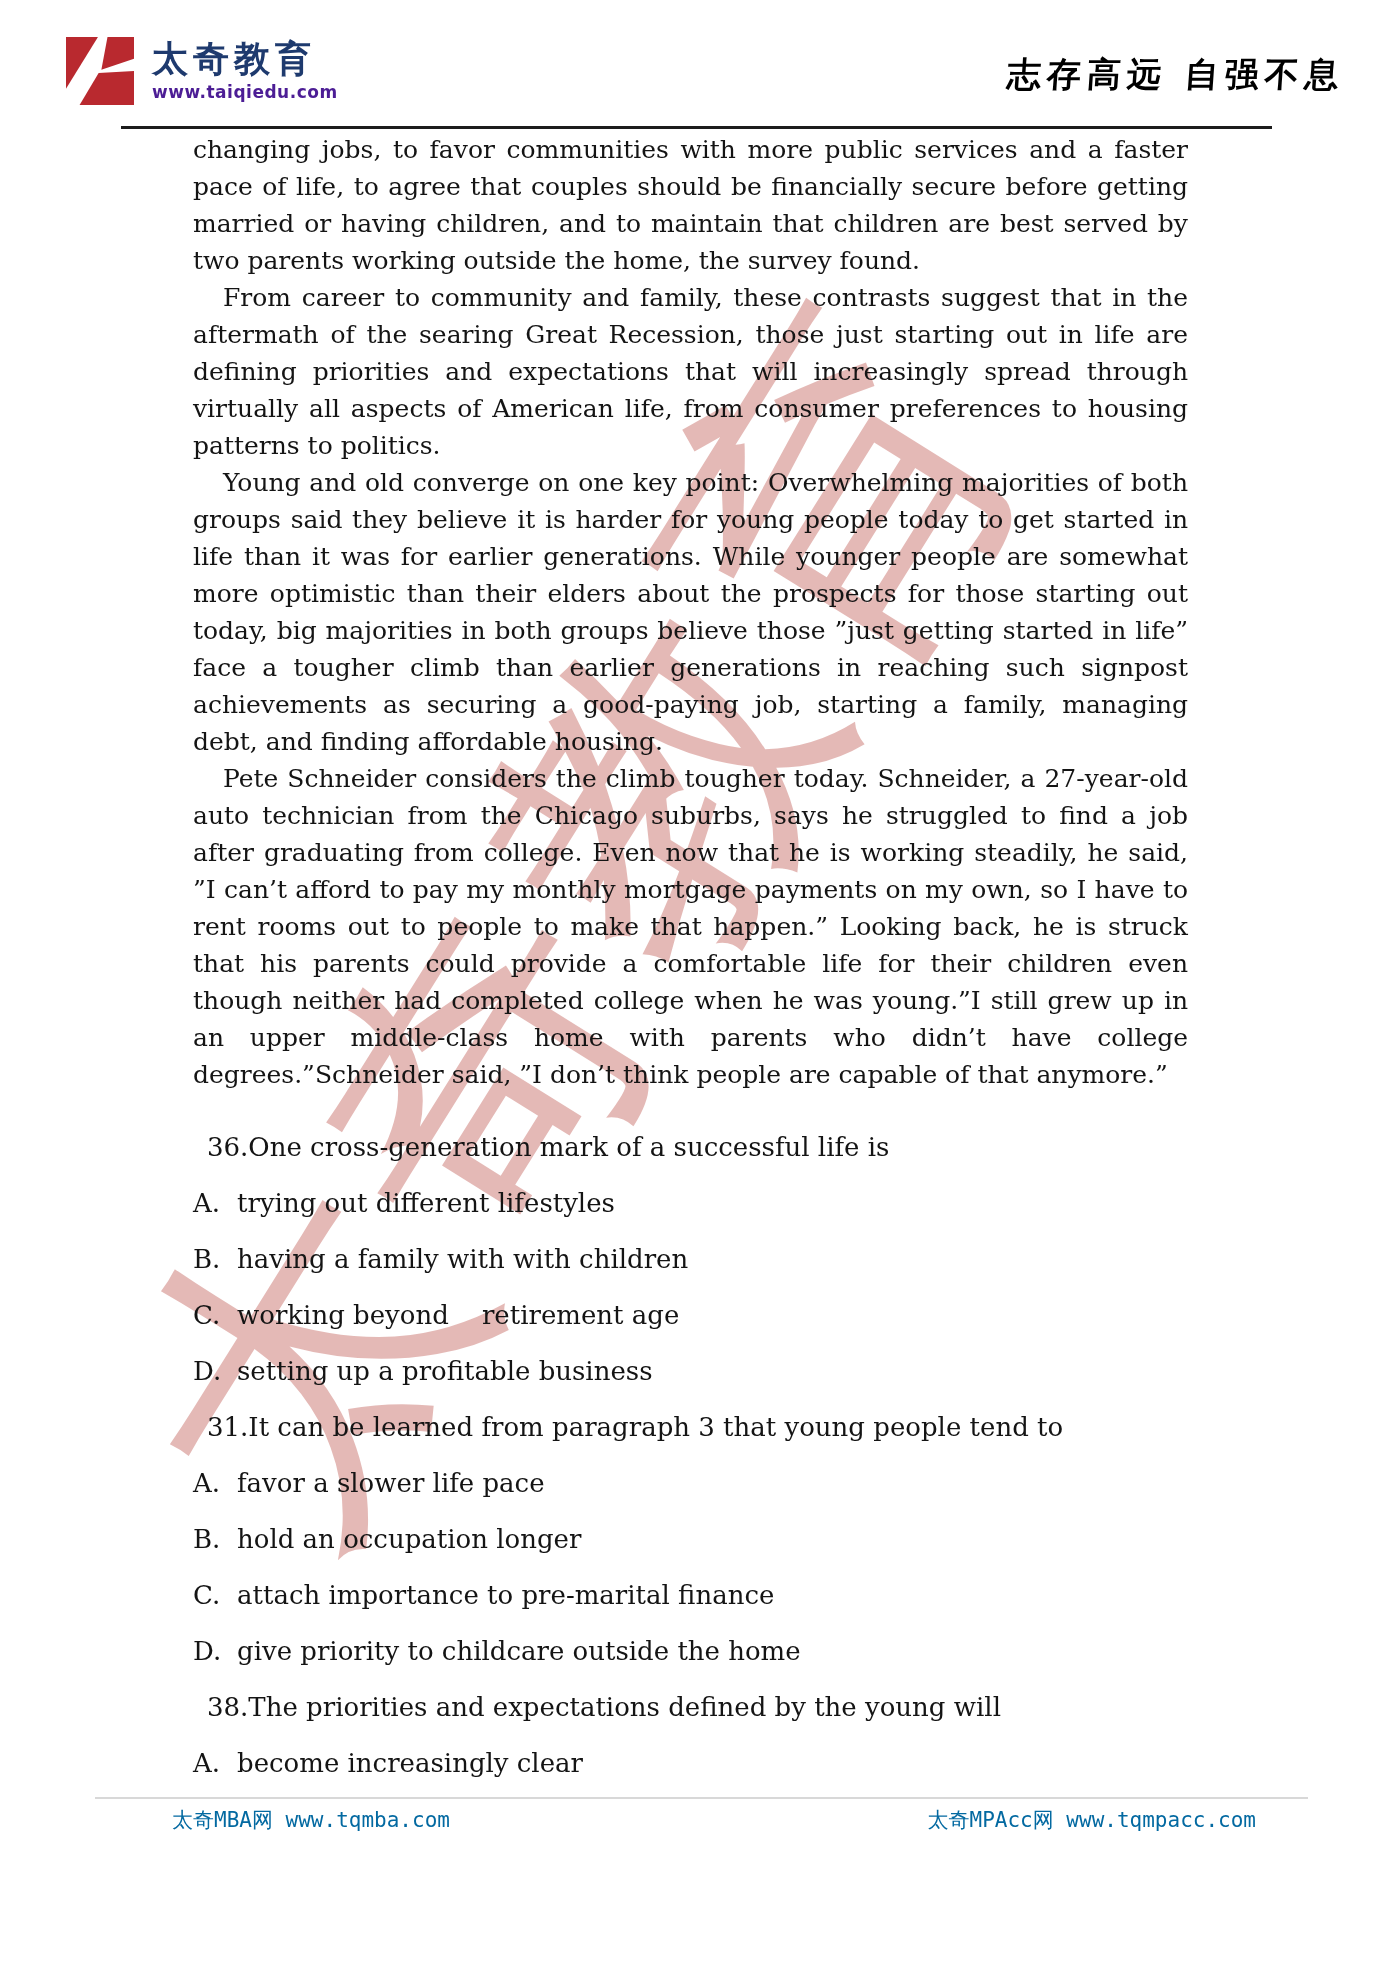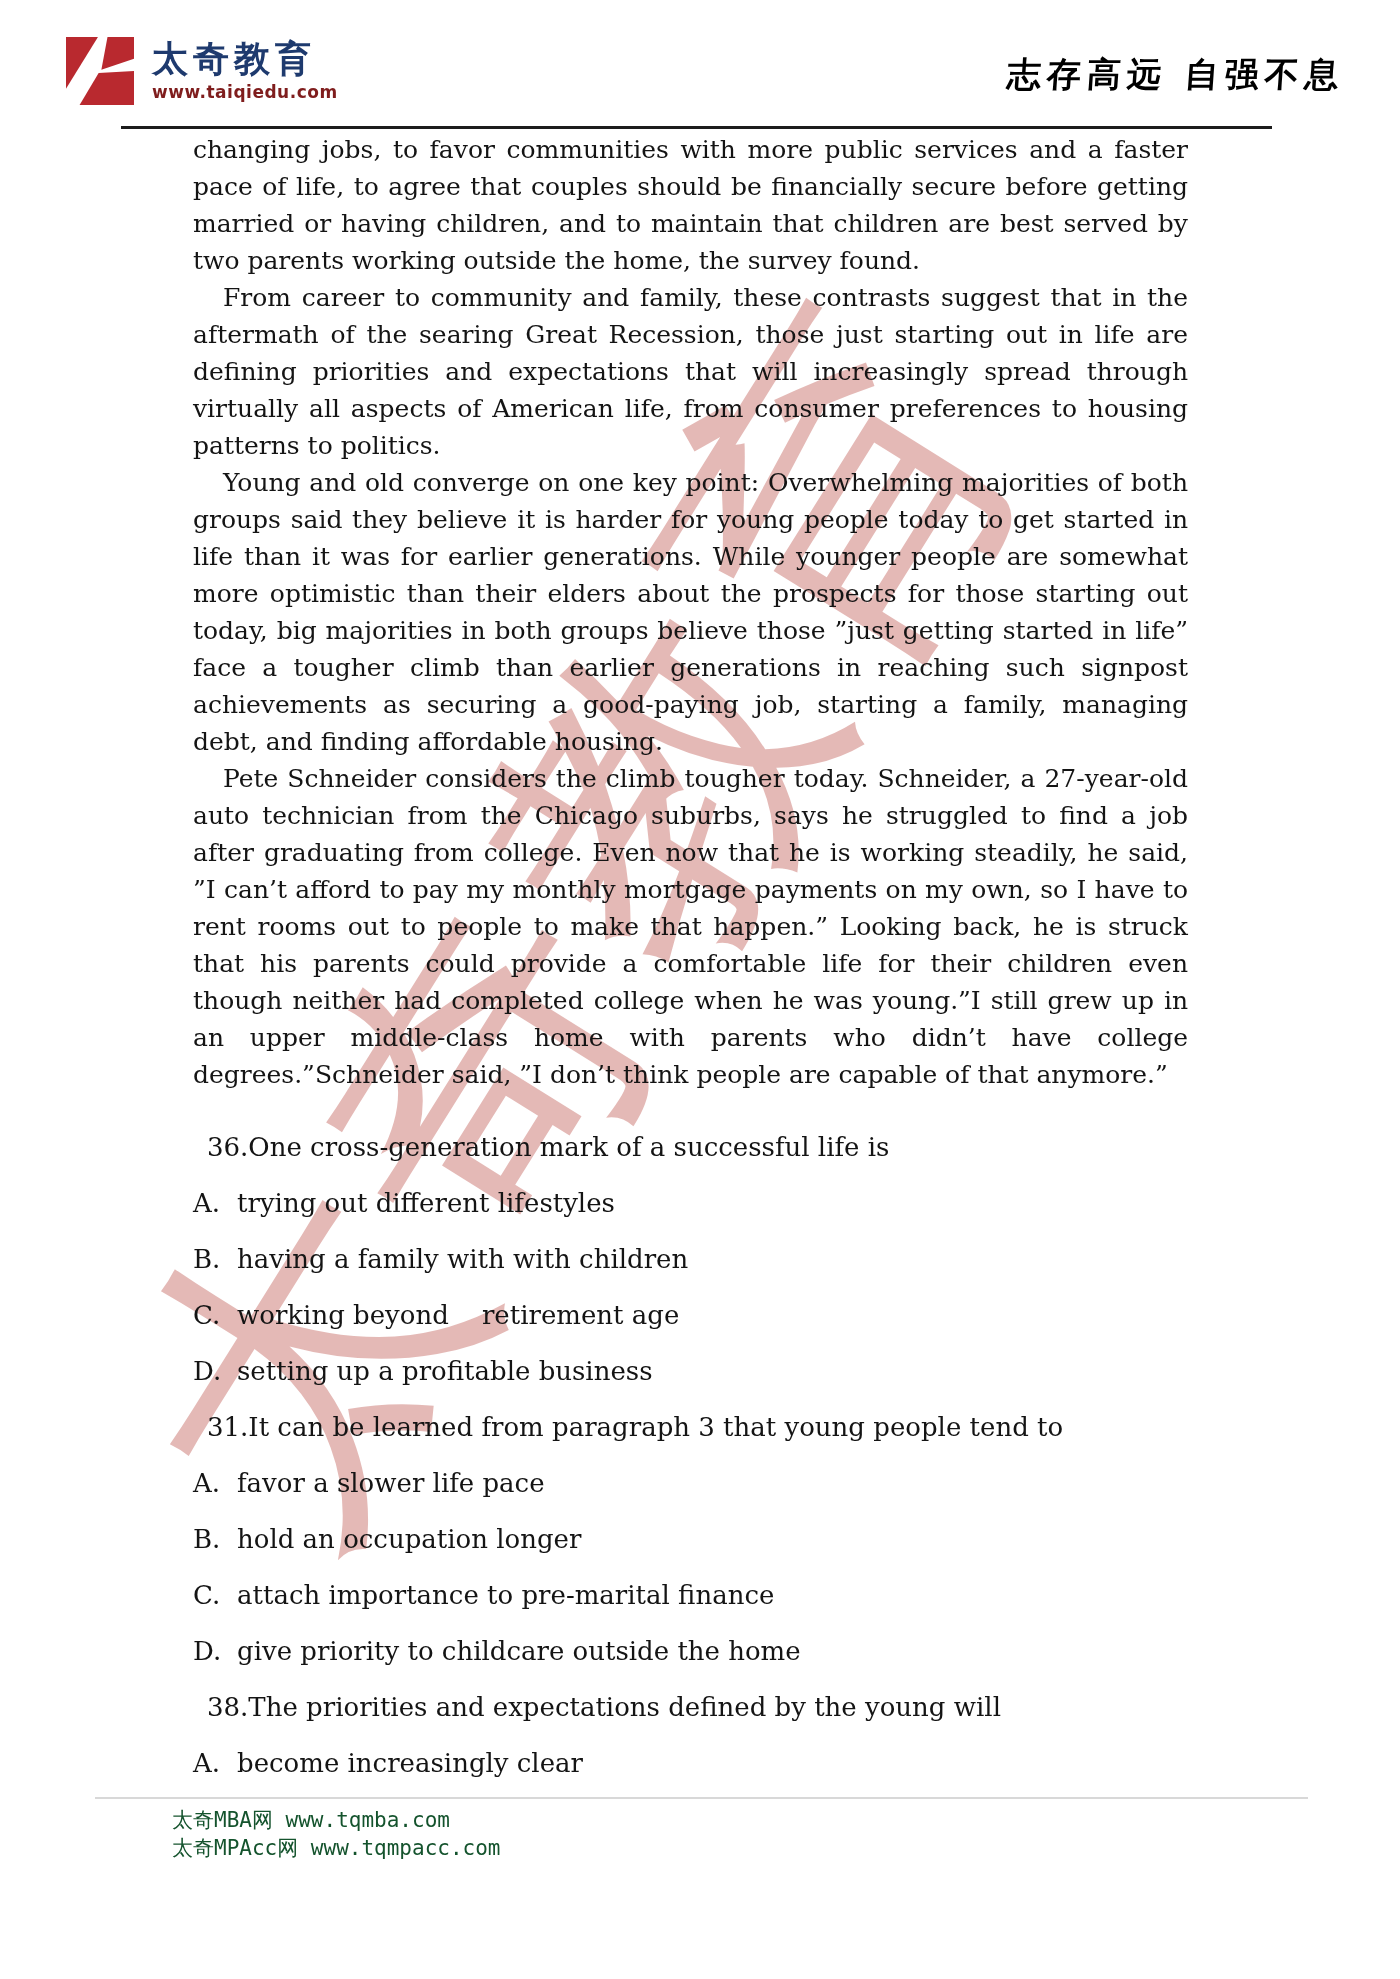--- a/index.html
+++ b/index.html
@@ -17,21 +17,21 @@
   .logo-mark{width:72px;height:68px;flex:0 0 auto;}
   .logo-textcol{margin-left:16px;display:flex;flex-direction:column;}
   .brand-name{
     font-family:"DejaVu Sans","Liberation Sans",sans-serif;
     font-weight:bold;font-size:36px;line-height:44px;
     color:#1e3a6e;letter-spacing:5px;
   }
   .brand-site{
     font-family:"DejaVu Sans","Liberation Sans",sans-serif;
     font-weight:bold;font-size:17px;line-height:22px;
-    color:#7f1d1d;letter-spacing:0.5px;
+    color:#4c1d95;letter-spacing:0.5px;
   }
   .motto{
     position:absolute;right:55px;top:52px;
     font-family:"DejaVu Serif","Liberation Serif",serif;
     font-weight:900;font-size:34px;color:#000;
     letter-spacing:6px;white-space:nowrap;
     transform:skewX(-4deg);
   }
   .header-rule{
     position:absolute;left:121px;top:126px;width:1151px;height:3px;
@@ -72,21 +72,21 @@
   .opt-text{white-space:pre-wrap;}
   
   .footer-rule{
     position:absolute;left:95px;top:1797px;width:1213px;height:2px;
     background:#d8d8d8;
   }
   .footer-row{
     position:absolute;left:172px;top:1806px;width:1084px;
     display:flex;justify-content:space-between;
     font-family:"DejaVu Sans Mono","Liberation Mono",monospace;
-    font-size:21px;color:#14532d;z-index:1;flex-direction:column;
+    font-size:21px;color:#0369a1;z-index:1;
   }
 </style>
 </head>
 <body>
 
 <div class="page">
 
   <div class="header">
     <div class="logo-group">
       <svg class="logo-mark" viewBox="0 0 100 100" xmlns="http://www.w3.org/2000/svg" aria-hidden="true">

